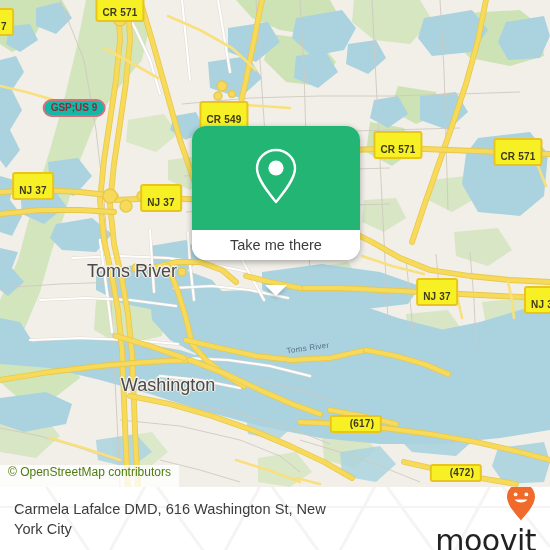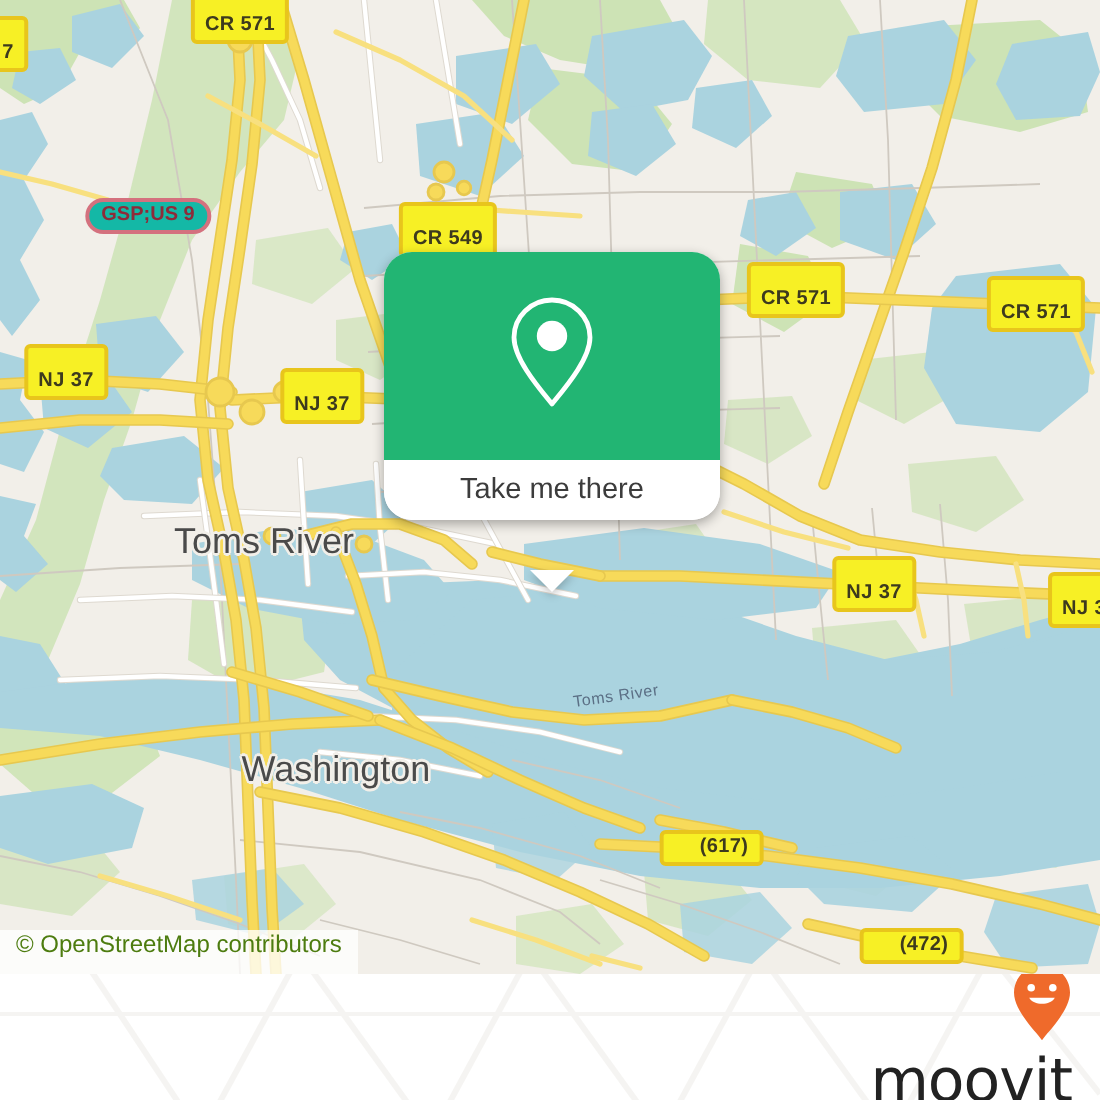--- a/index.html
+++ b/index.html
@@ -383,20 +383,21 @@
         <path d="M265 -10 L325 73"></path>
         <path d="M380 -10 L335 73"></path>
         <path d="M380 -10 L440 73"></path>
         <path d="M495 -10 L450 73"></path>
         <path d="M495 -10 L550 60"></path>
         <path d="M-10 20 L560 20" stroke-width="2"></path>
       </g>
     </svg>
 
     <div id="footer-inner">
+      <div id="addr">Carmela Lafalce DMD, 616 Washington St, New York City</div>
       <div id="brand">
         <span>
           <svg width="30" height="40" viewBox="0 0 30 40" aria-hidden="true">
             <path d="M15 1 C7.3 1 1 7.2 1 14.8 C1 23.9 12.1 34.4 15 38.6 C17.9 34.4 29 23.9 29 14.8 C29 7.2 22.7 1 15 1 Z" fill="#ef6a2b"></path>
             <circle cx="9.6" cy="12.4" r="1.9" fill="#fff"></circle>
             <circle cx="20.4" cy="12.4" r="1.9" fill="#fff"></circle>
             <path d="M8.6 17.4 C10.8 21.4 19.2 21.4 21.4 17.4 Z" fill="#fff"></path>
           </svg>
         </span>
         <span class="wordmark">moovit</span>

